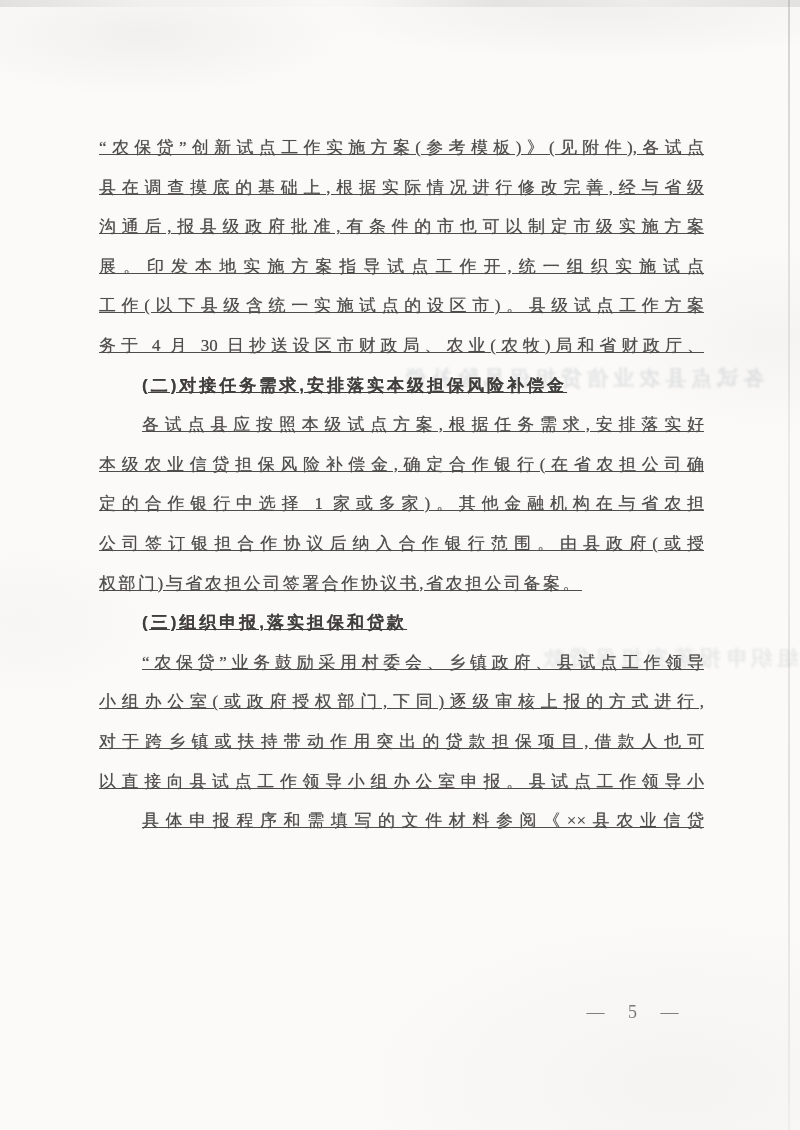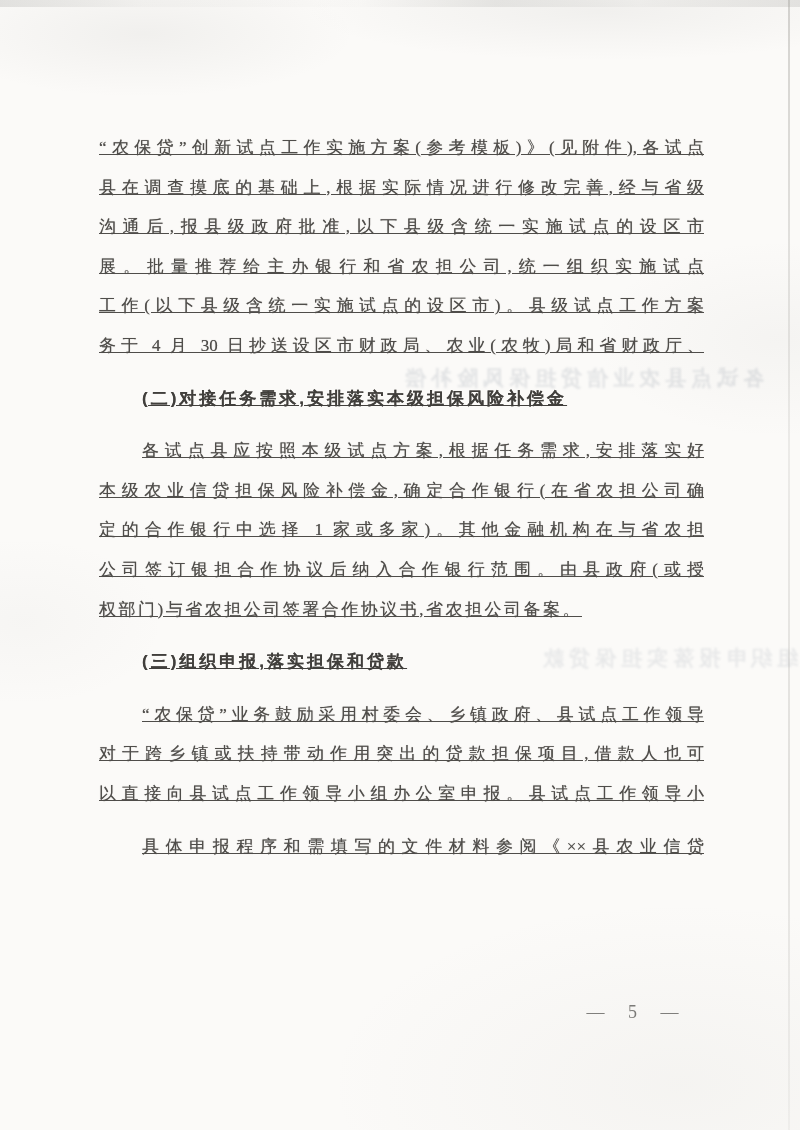--- a/index.html
+++ b/index.html
@@ -70,21 +70,20 @@
     text-decoration: underline;
   }
   .line.justify {
     text-align-last: justify;
   }
   .line:not(.justify) {
     letter-spacing: 2.5px;
   }
   .line.indent {
     padding-left: 43px;
-    margin-top: 13px;
   }
   .line.heading {
     font-family: "Liberation Sans", "DejaVu Sans", sans-serif;
     font-weight: bold;
     color: #413f3c;
     letter-spacing: 3px;
     text-shadow: 0 0 0.6px rgba(70,68,64,0.8);
   }
   .bleed {
     position: absolute;
@@ -135,31 +134,32 @@
 <div class="page">
   <div class="edge-top"></div>
   <div class="edge-right"></div>
 
   <div class="bleed bleed-1">各试点县农业信贷担保风险补偿</div>
   <div class="bleed bleed-2">组织申报落实担保贷款</div>
 
   <div id="doc" class="doc">
       <div class="line justify">“农保贷”创新试点工作实施方案(参考模板)》(见附件),各试点</div>
       <div class="line justify">县在调查摸底的基础上,根据实际情况进行修改完善,经与省级</div>
-      <div class="line justify">沟通后,报县级政府批准,以下县级含统一实施试点的设区市</div>
-      <div class="line justify">展。批量推荐给主办银行和省农担公司,统一组织实施试点</div>
+      <div class="line justify">沟通后,报县级政府批准,有条件的市也可以制定市级实施方案</div>
+      <div class="line justify">展。印发本地实施方案指导试点工作开,统一组织实施试点</div>
       <div class="line justify">工作(以下县级含统一实施试点的设区市)。县级试点工作方案</div>
       <div class="line justify">务于 4 月 30 日抄送设区市财政局、农业(农牧)局和省财政厅、</div>
       <div class="line heading indent">(二)对接任务需求,安排落实本级担保风险补偿金</div>
       <div class="line indent justify">各试点县应按照本级试点方案,根据任务需求,安排落实好</div>
       <div class="line justify">本级农业信贷担保风险补偿金,确定合作银行(在省农担公司确</div>
       <div class="line justify">定的合作银行中选择 1 家或多家)。其他金融机构在与省农担</div>
       <div class="line justify">公司签订银担合作协议后纳入合作银行范围。由县政府(或授</div>
       <div class="line">权部门)与省农担公司签署合作协议书,省农担公司备案。</div>
       <div class="line heading indent">(三)组织申报,落实担保和贷款</div>
       <div class="line indent justify">“农保贷”业务鼓励采用村委会、乡镇政府、县试点工作领导</div>
+      <div class="line justify">小组办公室(或政府授权部门,下同)逐级审核上报的方式进行,</div>
       <div class="line justify">对于跨乡镇或扶持带动作用突出的贷款担保项目,借款人也可</div>
       <div class="line justify">以直接向县试点工作领导小组办公室申报。县试点工作领导小</div>
       <div class="line indent justify">具体申报程序和需填写的文件材料参阅《××县农业信贷</div>
     </div>
 
   <div class="page-number">— 5 —</div>
 </div>
 
 </body></html>

